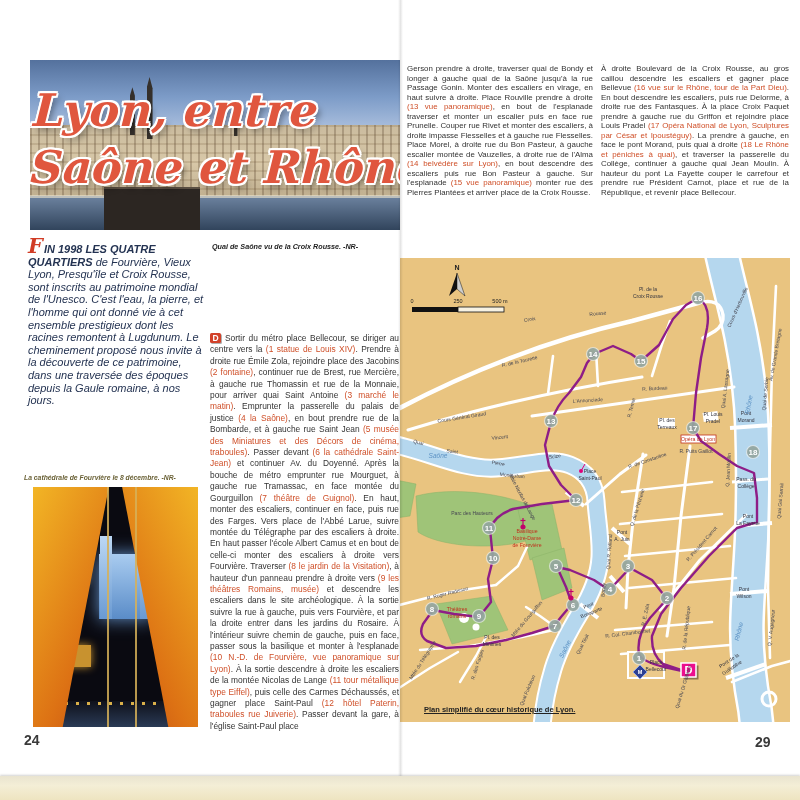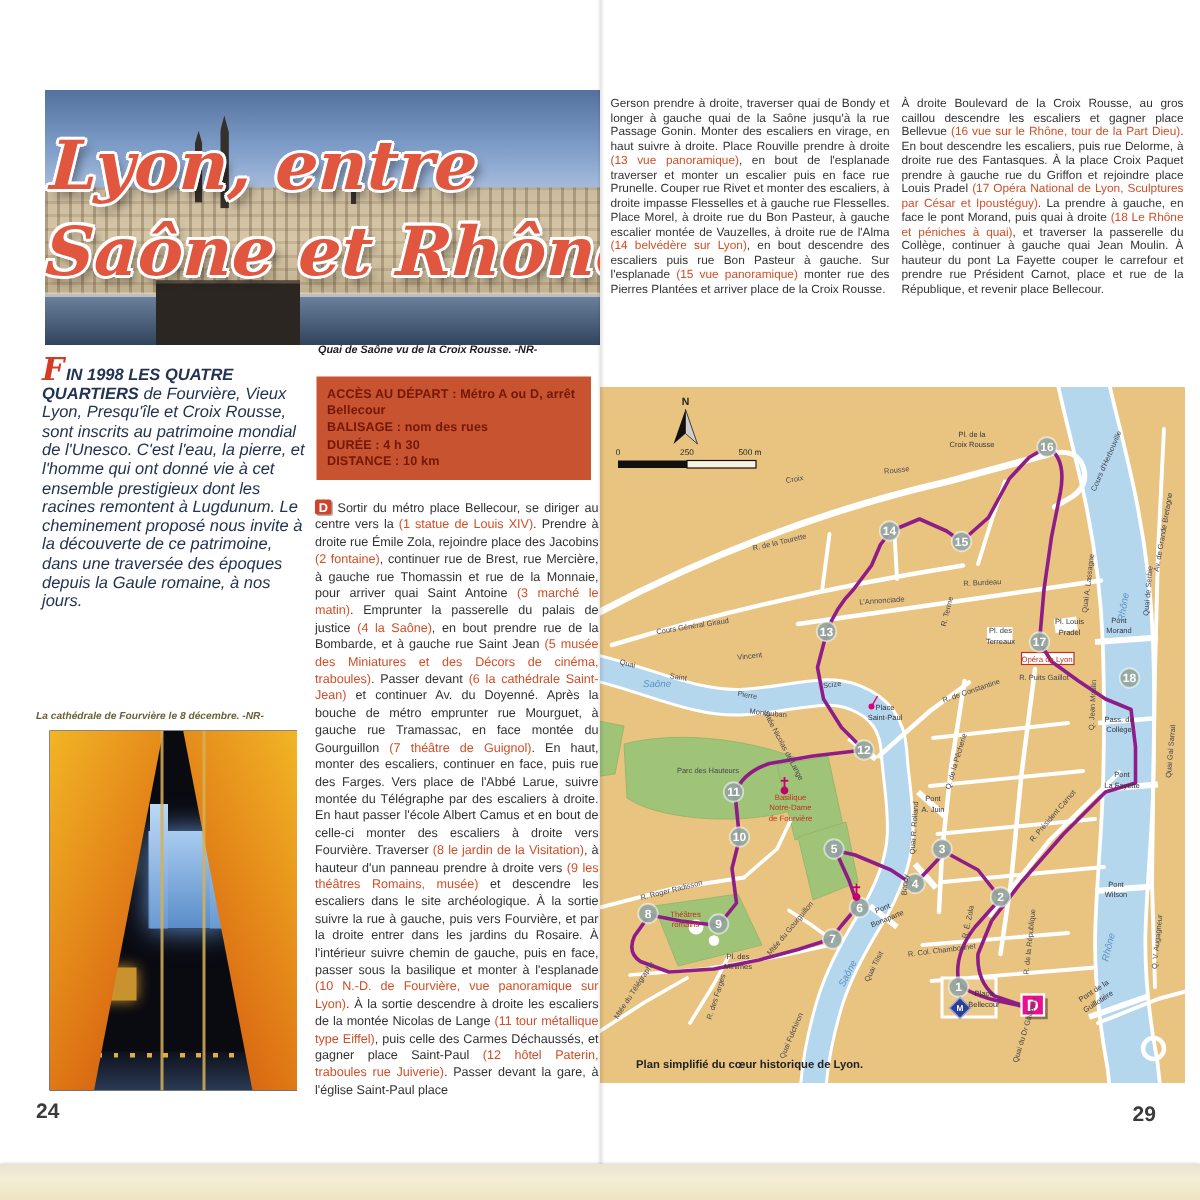--- a/index.html
+++ b/index.html
@@ -17,21 +17,21 @@
   .hero .quay{position:absolute;left:0;right:0;bottom:19%;height:3px;background:#e8e0cc;opacity:.65;}
   .spire{position:absolute;background:#35302b;clip-path:polygon(50% 0,100% 18%,100% 100%,0 100%,0 18%);}
   .sp1{left:27%;top:16%;width:5px;height:48px;}
   .sp2{left:31.5%;top:10%;width:6px;height:62px;}
   .sp3{left:55%;top:26%;width:4px;height:32px;}
   .fgb{position:absolute;left:20%;bottom:0;width:26%;height:24%;background:#2c2622;border-top:2px solid #5a4f42;}
   .hero-title{position:absolute;left:2px;top:22px;z-index:5;
      font-family:"DejaVu Serif",serif;font-style:italic;font-weight:bold;
      color:#e0563e;font-size:45px;line-height:57px;transform:skewX(-3deg);white-space:nowrap;
      text-shadow:2px 0 #fff,-2px 0 #fff,0 2px #fff,0 -2px #fff,1.6px 1.6px #fff,-1.6px 1.6px #fff,1.6px -1.6px #fff,-1.6px -1.6px #fff,4px 5px 6px rgba(0,0,0,.35);}
-  .hero-caption{position:absolute;left:212px;top:228px;width:185px;
+  .hero-caption{position:absolute;left:212px;top:242px;width:185px;
      font-style:italic;font-weight:bold;font-size:7.2px;line-height:9px;color:#1c1c1c;}
 
   
   .intro{position:absolute;left:28px;top:240px;width:180px;text-align:left;
      font-style:italic;font-size:11px;line-height:12.6px;color:#243352;}
   .intro .lead{font-weight:bold;}
   .intro .drop{font-family:"DejaVu Serif",serif;font-style:italic;font-weight:bold;
      font-size:21px;color:#d13c25;padding-right:1px;}
   .photo2-caption{position:absolute;left:24px;top:474px;width:185px;
      font-style:italic;font-weight:bold;font-size:6.8px;color:#6a6136;}
@@ -65,21 +65,21 @@
   .col .h{color:#cf4f28;}
   .col1{left:210px;top:333px;width:189px;height:412px;font-size:8.4px;line-height:11.4px;}
   .col2{left:407px;top:64px;width:186px;height:194px;font-size:7.9px;line-height:9.5px;overflow:hidden;}
   .col3{left:601px;top:64px;width:188px;height:194px;font-size:7.9px;line-height:9.5px;overflow:hidden;}
   .dmark{display:inline-block;width:11px;height:10px;background:#d2422a;color:#fff;
      font-weight:bold;font-size:8.5px;line-height:10px;text-align:center;border-radius:1.5px;
      margin-right:4px;box-shadow:1px 1px 0 rgba(0,0,0,.3);}
 
   
   .map-wrap{position:absolute;left:400px;top:258px;width:390px;height:464px;}
-  .map-caption{position:absolute;left:24px;bottom:8px;font-size:7.5px;font-weight:bold;color:#222;}
+  .map-caption{position:absolute;left:24px;bottom:8px;font-size:7.5px;font-weight:bold;color:#222;text-decoration:underline;}
   .map-bg{fill:#e9c480;}
   .park{fill:#9fc478;stroke:#8bb368;stroke-width:.5;}
   .river-border{stroke:#fff;fill:none;}
   .river{stroke:#b5d7ee;fill:none;}
   .street{stroke:#fff;fill:none;stroke-linecap:round;stroke-linejoin:round;}
   .bridge{stroke:#fff;stroke-linecap:butt;}
   .route{stroke:#8e1d87;stroke-width:2.4;fill:none;stroke-linejoin:round;stroke-linecap:round;}
   .mkc{fill:#93a69f;fill-opacity:.93;stroke:#ffffff;stroke-opacity:.55;stroke-width:1.2;}
   .mkt{fill:#fff;font-family:"Liberation Sans",sans-serif;font-weight:bold;font-size:8px;text-anchor:middle;}
   .ml{font-family:"Liberation Sans",sans-serif;font-size:5px;fill:#474752;text-anchor:middle;}
@@ -129,26 +129,20 @@
     <div class="litb"></div>
     <div class="ph2-water"></div>
     <div class="ph2-lights"></div>
     <div class="wedge wl"></div>
     <div class="wedge wr"></div>
     <div class="wire w1"></div>
     <div class="wire w2"></div>
   </div>
   <div class="pageno pn-left">24</div>
 
-  <div class="infobox">
-      <div class="ib-line">ACCÈS AU DÉPART : Métro A ou D, arrêt Bellecour</div>
-      <div class="ib-line">BALISAGE : nom des rues</div>
-      <div class="ib-line">DURÉE : 4 h 30</div>
-      <div class="ib-line">DISTANCE : 10 km</div>
-    </div>
 
   <div class="col col1"><span class="dmark">D</span><span><span>Sortir du métro place Bellecour, se diriger au centre vers la </span><span class="h">(1 statue de Louis XIV)</span><span>. Prendre à droite rue Émile Zola, rejoindre place des Jacobins </span><span class="h">(2 fontaine)</span><span>, continuer rue de Brest, rue Mercière, à gauche rue Thomassin et rue de la Monnaie, pour arriver quai Saint Antoine </span><span class="h">(3 marché le matin)</span><span>. Emprunter la passerelle du palais de justice </span><span class="h">(4 la Saône)</span><span>, en bout prendre rue de la Bombarde, et à gauche rue Saint Jean </span><span class="h">(5 musée des Miniatures et des Décors de cinéma, traboules)</span><span>. Passer devant </span><span class="h">(6 la cathédrale Saint-Jean)</span><span> et continuer Av. du Doyenné. Après la bouche de métro emprunter rue Mourguet, à gauche rue Tramassac, en face montée du Gourguillon </span><span class="h">(7 théâtre de Guignol)</span><span>. En haut, monter des escaliers, continuer en face, puis rue des Farges. Vers place de l'Abbé Larue, suivre montée du Télégraphe par des escaliers à droite. En haut passer l'école Albert Camus et en bout de celle-ci monter des escaliers à droite vers Fourvière. Traverser </span><span class="h">(8 le jardin de la Visitation)</span><span>, à hauteur d'un panneau prendre à droite vers </span><span class="h">(9 les théâtres Romains, musée)</span><span> et descendre les escaliers dans le site archéologique. À la sortie suivre la rue à gauche, puis vers Fourvière, et par la droite entrer dans les jardins du Rosaire. À l'intérieur suivre chemin de gauche, puis en face, passer sous la basilique et monter à l'esplanade </span><span class="h">(10 N.-D. de Fourvière, vue panoramique sur Lyon)</span><span>. À la sortie descendre à droite les escaliers de la montée Nicolas de Lange </span><span class="h">(11 tour métallique type Eiffel)</span><span>, puis celle des Carmes Déchaussés, et gagner place Saint-Paul </span><span class="h">(12 hôtel Paterin, traboules rue Juiverie)</span><span>. Passer devant la gare, à l'église Saint-Paul place</span></span></div>
   <div class="col col2"><span>Gerson prendre à droite, traverser quai de Bondy et longer à gauche quai de la Saône jusqu'à la rue Passage Gonin. Monter des escaliers en virage, en haut suivre à droite. Place Rouville prendre à droite </span><span class="h">(13 vue panoramique)</span><span>, en bout de l'esplanade traverser et monter un escalier puis en face rue Prunelle. Couper rue Rivet et monter des escaliers, à droite impasse Flesselles et à gauche rue Flesselles. Place Morel, à droite rue du Bon Pasteur, à gauche escalier montée de Vauzelles, à droite rue de l'Alma </span><span class="h">(14 belvédère sur Lyon)</span><span>, en bout descendre des escaliers puis rue Bon Pasteur à gauche. Sur l'esplanade </span><span class="h">(15 vue panoramique)</span><span> monter rue des Pierres Plantées et arriver place de la Croix Rousse.</span></div>
   <div class="col col3"><span>À droite Boulevard de la Croix Rousse, au gros caillou descendre les escaliers et gagner place Bellevue </span><span class="h">(16 vue sur le Rhône, tour de la Part Dieu)</span><span>. En bout descendre les escaliers, puis rue Delorme, à droite rue des Fantasques. À la place Croix Paquet prendre à gauche rue du Griffon et rejoindre place Louis Pradel </span><span class="h">(17 Opéra National de Lyon, Sculptures par César et Ipoustéguy)</span><span>. La prendre à gauche, en face le pont Morand, puis quai à droite </span><span class="h">(18 Le Rhône et péniches à quai)</span><span>, et traverser la passerelle du Collège, continuer à gauche quai Jean Moulin. À hauteur du pont La Fayette couper le carrefour et prendre rue Président Carnot, place et rue de la République, et revenir place Bellecour.</span></div>
 
   <div class="map-wrap">
     <svg viewBox="0 0 390 464" width="390" height="464">
       <rect class="map-bg" width="390" height="464"></rect>
 
       <g id="map-parks">

